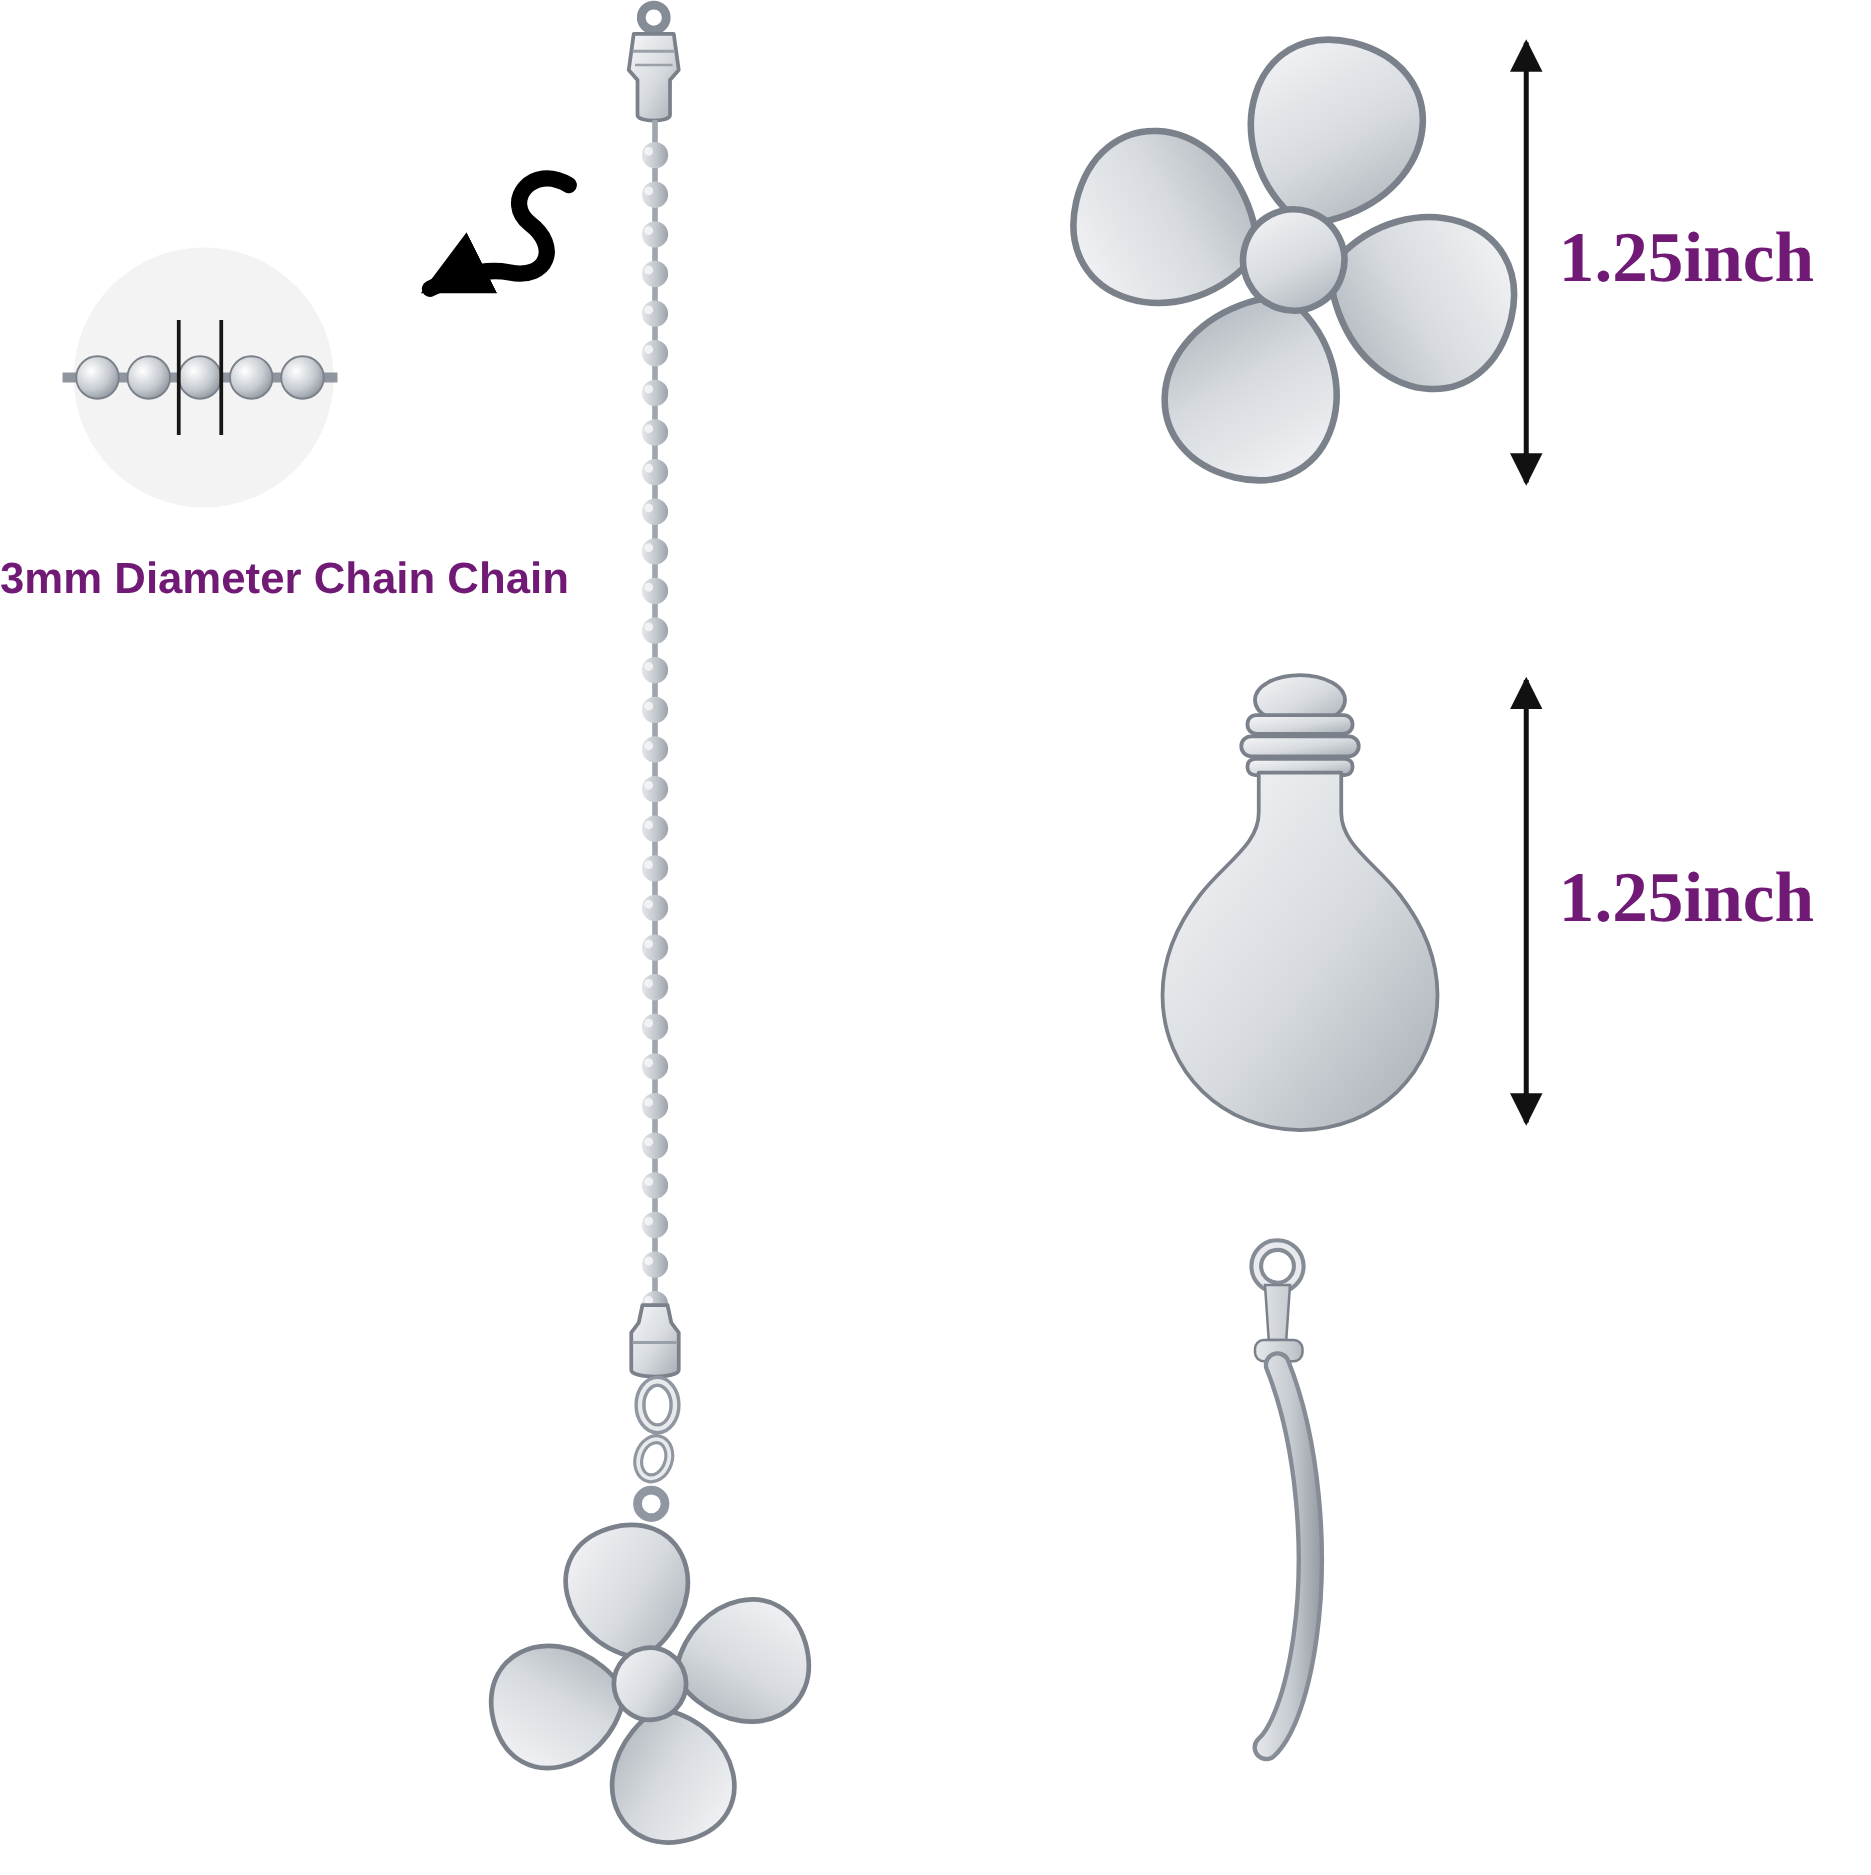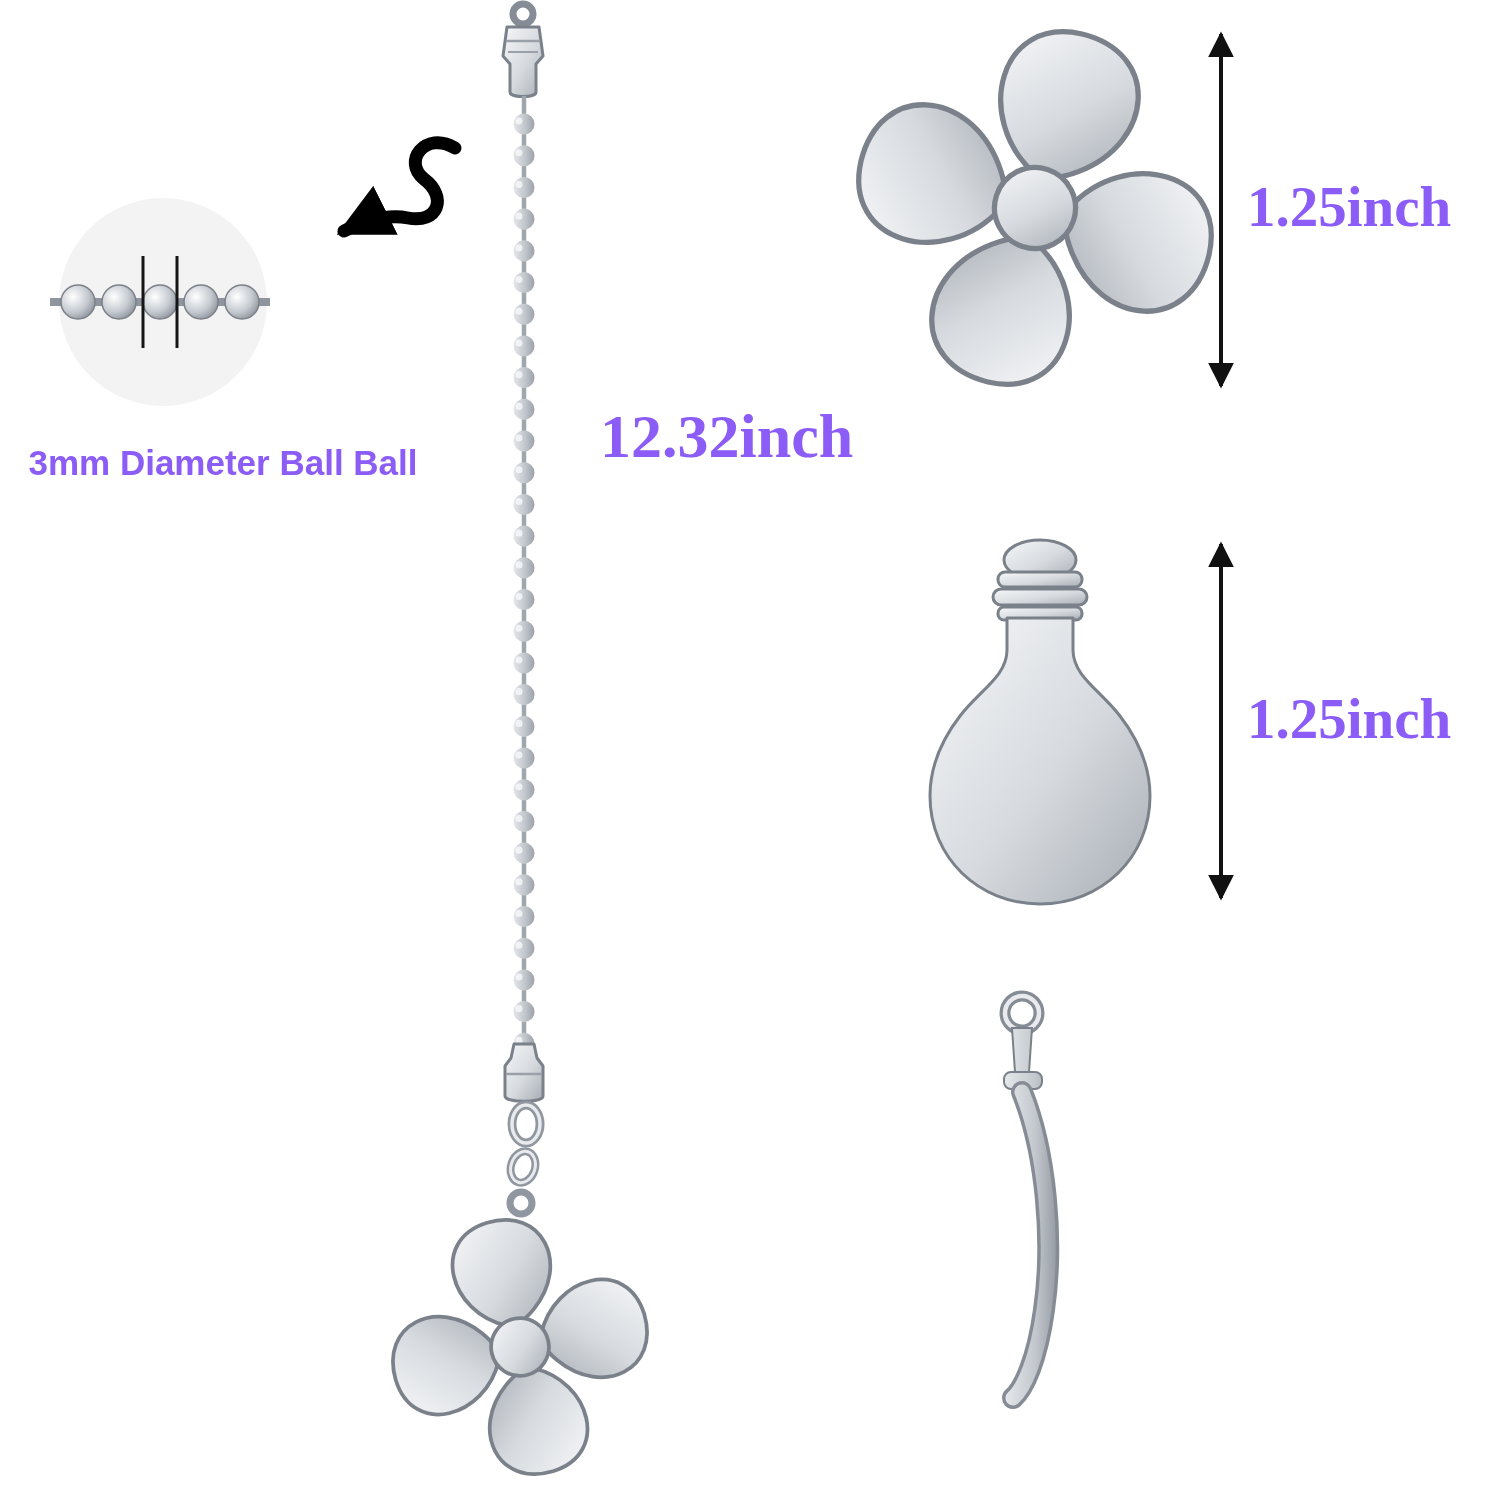--- a/index.html
+++ b/index.html
@@ -7,21 +7,21 @@
     position: relative;
     width: 1497px;
     height: 1500px;
     background: #ffffff;
     overflow: hidden;
     font-family: "Liberation Sans", sans-serif;
   }
   #art { position: absolute; left: 0; top: 0; }
   .label {
     position: absolute;
-    color: #8b5cf6;
+    color: #701a75;
     font-weight: bold;
     white-space: nowrap;
     line-height: 1.1;
   }
   .serif { font-family: "Liberation Serif", serif; }
   .sans  { font-family: "Liberation Sans", sans-serif; }
 </style>
 </head>
 <body>
 
@@ -138,22 +138,21 @@
       <circle cx="1022" cy="1013" r="17" fill="none" stroke="#868c95" stroke-width="11"></circle>
       <circle cx="1022" cy="1013" r="17" fill="none" stroke="#e8eaed" stroke-width="4.5"></circle>
       <path d="M 1012,1028 L 1032,1028 L 1029,1072 L 1015,1072 Z" fill="url(#gSide)" stroke="#7b818a" stroke-width="2"></path>
       <rect x="1004" y="1072" width="38" height="17" rx="7" fill="url(#gSide)" stroke="#7b818a" stroke-width="2"></rect>
       <path d="M 1022,1092 C 1046,1152 1054,1240 1044,1310 C 1037,1360 1024,1388 1013,1398" fill="none" stroke="#868c95" stroke-width="22" stroke-linecap="round"></path>
       <path d="M 1022,1092 C 1046,1152 1054,1240 1044,1310 C 1037,1360 1024,1388 1013,1398" fill="none" stroke="url(#gSide)" stroke-width="15" stroke-linecap="round"></path>
     </g>
 
   </svg>
 
-  <div class="label serif" style="left:600px; top:402px; font-size:62px;">12.32inch</div>
 
-  <div class="label sans" style="left:0px; top:444px; width:446px; text-align:center; font-size:35px;">3mm Diameter Ball Ball</div>
+  <div class="label sans" style="left:0px; top:444px; width:446px; text-align:center; font-size:35px;">3mm Diameter Chain Chain</div>
 
   <div class="label serif" style="left:1247px; top:176px; font-size:57px;">1.25inch</div>
 
   <div class="label serif" style="left:1247px; top:688px; font-size:57px;">1.25inch</div>
 
 
 </div>
 
 </body></html>

